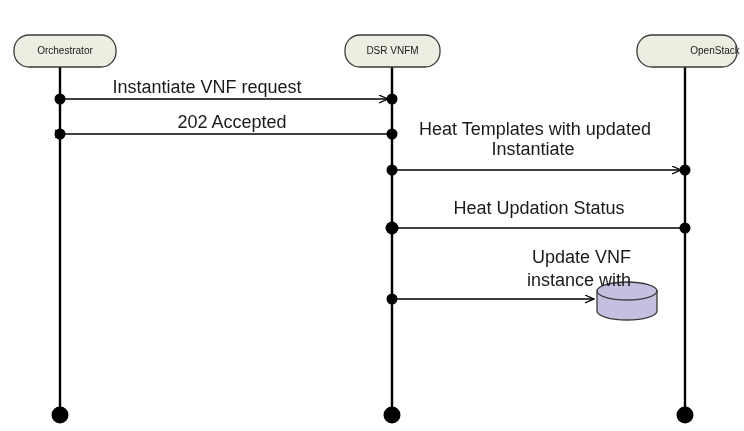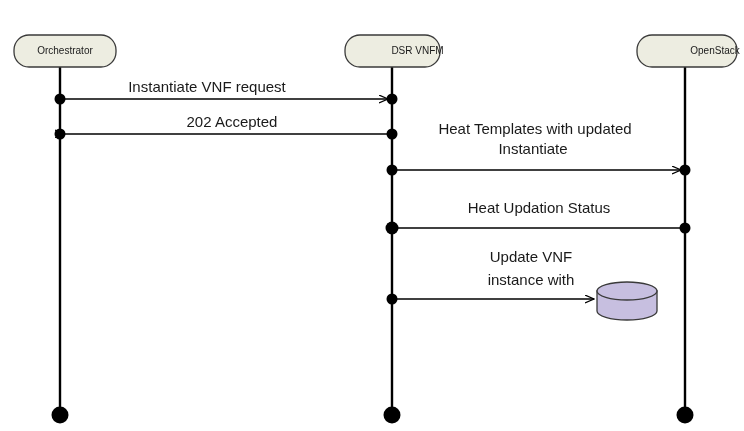--- a/index.html
+++ b/index.html
@@ -16,27 +16,27 @@
   }
   #diagram-canvas {
     position: absolute;
     left: 0; top: 0;
     width: 744px;
     height: 431px;
   }
   .msg-label {
     position: absolute;
     color: #1a1a1a;
-    font-size: 15px;
+    font-size: 18px;
     line-height: 18px;
     white-space: pre;
     font-family: "Liberation Sans", sans-serif;
   }
   .msg-label.centered { text-align: center; }
-  .msg-label.left { text-align: center; }
+  .msg-label.left { text-align: right; }
   .actor-label {
     position: absolute;
     color: #1a1a1a;
     font-size: 10px;
     line-height: 16px;
     text-align: center;
     white-space: pre;
     font-family: "Liberation Sans", sans-serif;
   }
 </style>
@@ -100,21 +100,21 @@
 
   <g>
     <path d="M 597,291 L 597,311 A 30,9 0 0 0 657,311 L 657,291 Z" fill="#C7BFE0" stroke="#3a3a3a" stroke-width="1.3"></path>
     <ellipse cx="627" cy="291" rx="30" ry="9" fill="#C7BFE0" stroke="#3a3a3a" stroke-width="1.3"></ellipse>
   </g>
 
 </svg>
 
 <div class="actor-label" style="left:14px; top:43px; width:102px;">Orchestrator</div>
 
-<div class="actor-label" style="left:345px; top:43px; width:95px;margin-left:25px;">DSR VNFM</div>
+<div class="actor-label" style="left:345px; top:43px; width:95px;">DSR VNFM</div>
 
 <div class="actor-label" style="left:637px; top:43px; width:100px;padding-left:28px;">OpenStack</div>
 
 <div class="msg-label centered" style="left:87px; top:78px; width:240px;">Instantiate VNF request</div>
 
 <div class="msg-label centered" style="left:132px; top:113px; width:200px;">202 Accepted</div>
 
 <div class="msg-label centered" style="left:415px; top:120px; width:240px;">Heat Templates with updated</div>
 <div class="msg-label centered" style="left:413px; top:140px; width:240px;">Instantiate</div>
 

